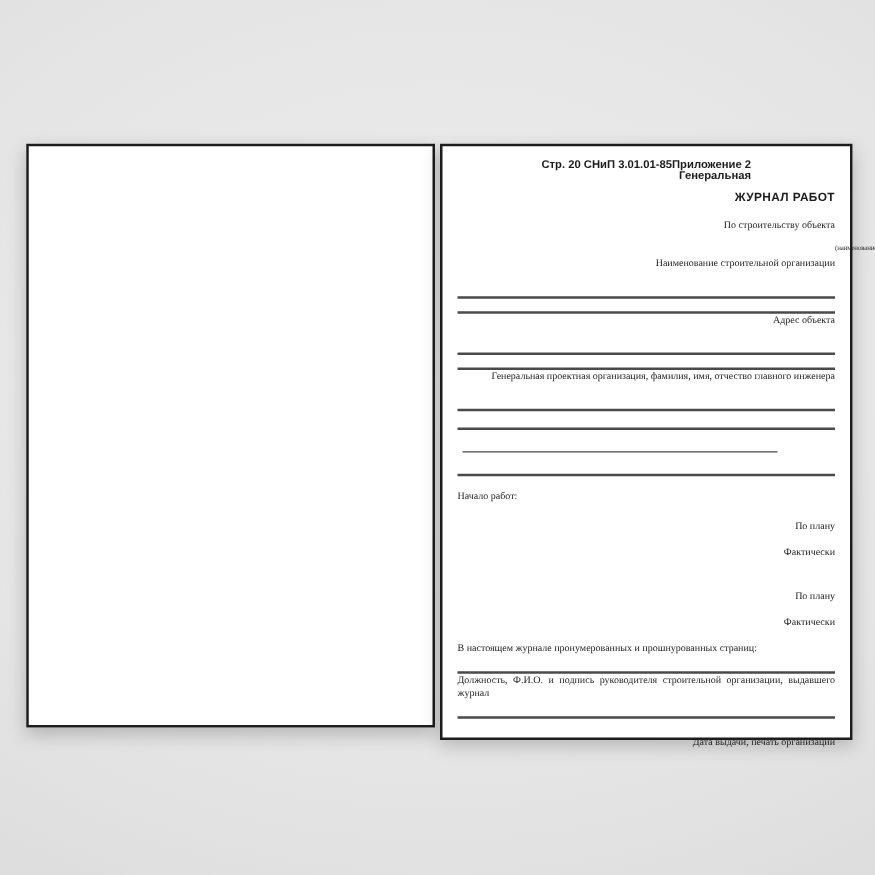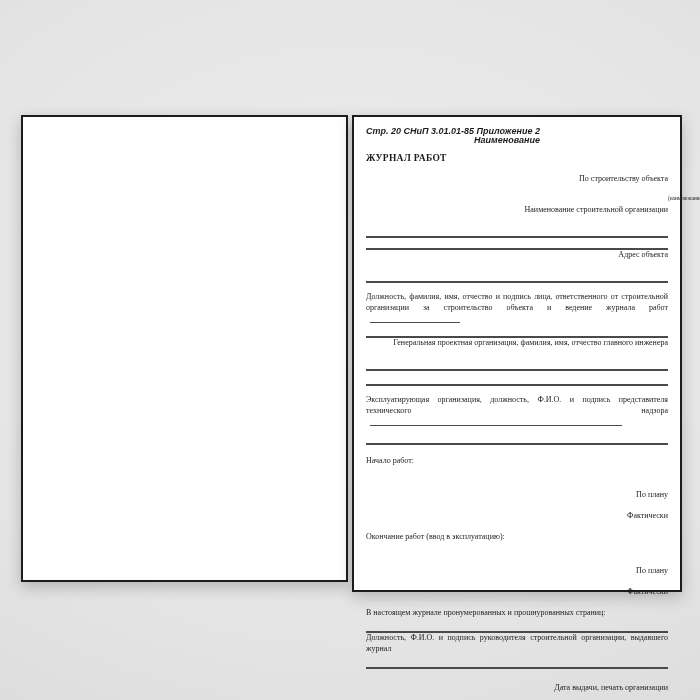--- a/index.html
+++ b/index.html
@@ -9,60 +9,60 @@
     font-family:"Liberation Serif", serif;color:#1c1c1c;
   }
   .spread{position:absolute;left:21px;top:115px;width:661px;height:467px;}
   .page{
     position:absolute;top:0;height:463px;background:#ffffff;
     border:2px solid #1c1c1c;box-shadow:0 5px 14px rgba(0,0,0,0.22);
   }
   .page.left{left:0;width:323px;}
   .page.right{left:331px;width:326px;padding:10px 12px 0 12px;box-sizing:content-box;width:302px;}
   
-  .hdr{display:flex;justify-content:flex-start;align-items:flex-start;
-       font-family:"Liberation Sans", sans-serif;font-weight:bold;font-size:9px;line-height:1.0;font-style:italic;}
+  .hdr{display:flex;justify-content:center;align-items:flex-start;
+       font-family:"Liberation Sans", sans-serif;font-weight:bold;font-size:9px;line-height:1.0;}
   .hdr-right{text-align:right;}
-  .title{text-align:left;font-family:Liberation Serif, serif;font-weight:bold;
+  .title{text-align:right;font-family:Liberation Sans, sans-serif;font-weight:bold;
          font-size:9.5px;margin-top:8px;letter-spacing:0.3px;}
   
   .row{display:flex;align-items:flex-end;font-size:8px;line-height:1.25;margin-top:9px;flex-direction:column;}
   .lbl{white-space:nowrap;}
   .fill{flex:1 1 auto;border-bottom:1px solid #4a4a4a;height:10px;margin-left:5px;position:relative;
         font-size:8px;text-align:center;}
   .caption{position:absolute;top:calc(100% + 1px);left:0;right:0;text-align:center;
            font-size:5.5px;color:#2a2a2a;white-space:nowrap;letter-spacing:-0.1px;}
   .sep{border-bottom:2px solid #4a4a4a;margin-top:10px;height:0;}
   .sep.tall{margin-top:13px;}
   .para{font-size:8px;line-height:1.35;text-align:justify;margin-top:9px;}
   .inline-line{display:inline-block;border-bottom:1px solid #4a4a4a;height:8px;vertical-align:baseline;}
   .w90{width:90px;margin-left:4px;}
   .w252{width:252px;margin-left:4px;}
   .plain{font-size:8px;line-height:1.25;margin-top:9px;}
   .group-head{margin-top:11px;}
-  .mt6{margin-top:24px;text-align:right;}
+  .mt6{margin-top:14px;text-align:right;}
   .mt12{margin-top:0;}
   .mt14{margin-top:14px;}
   .cap-gap{margin-top:10px;}
 </style>
 </head>
 <body>
 
 <div class="stage">
   <div class="spread">
 
     <div class="page left"></div>
 
     <div class="page right">
 
       <div class="hdr">
         <div class="hdr-left">Стр. 20 СНиП 3.01.01-85</div>
         <div class="hdr-right">
           <div>Приложение 2</div>
-          <div>Наименование</div>
+          <div>Генеральная</div>
         </div>
       </div>
 
       <div class="title">ЖУРНАЛ РАБОТ</div>
 
       <div class="row group-head">
         <span class="lbl">По строительству объекта</span>
         <span class="fill">
           <span></span>
           <span class="caption">(наименование объекта, № проекта, дата и номер его заключения)</span>
@@ -79,55 +79,51 @@
       <div class="sep"></div>
 
       <div class="row mt12">
         <span class="lbl">Адрес объекта</span>
         <span class="fill">
           <span></span>
         </span>
       </div>
       <div class="sep"></div>
 
-      <div class="para">
-        <span>Должность, фамилия, имя, отчество и подпись лица, ответственного от строительной организации за строительство объекта и ведение журнала работ</span><span class="inline-line w90"><span></span></span>
-      </div>
       <div class="sep"></div>
 
       <div class="row mt12">
         <span class="lbl">Генеральная проектная организация, фамилия, имя, отчество главного инженера</span>
         <span class="fill">
           <span></span>
         </span>
       </div>
       <div class="sep"></div>
 
       <div class="sep tall"></div>
 
       <div class="para">
-        <span>Эксплуатирующая организация, должность, Ф.И.О. и подпись представителя технического надзора</span><span class="inline-line w252"><span></span></span>
+        <span class="inline-line w252"><span></span></span>
       </div>
       <div class="sep tall"></div>
 
       <div class="plain group-head">Начало работ:</div>
       <div class="row mt6">
         <span class="lbl">По плану</span>
         <span class="fill">
           <span></span>
         </span>
       </div>
       <div class="row mt12">
         <span class="lbl">Фактически</span>
         <span class="fill">
           <span></span>
         </span>
       </div>
 
-      <div class="plain mt12">Окончание работ (ввод в эксплуатацию):</div>
       <div class="row mt6">
         <span class="lbl">По плану</span>
         <span class="fill">
           <span></span>
         </span>
       </div>
       <div class="row mt12">
         <span class="lbl">Фактически</span>
         <span class="fill">
           <span></span>

